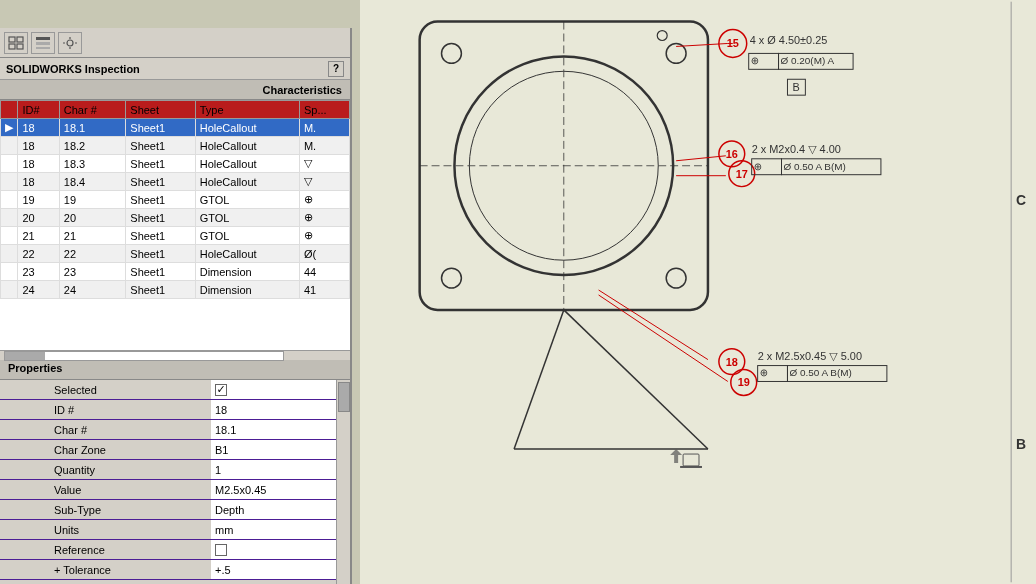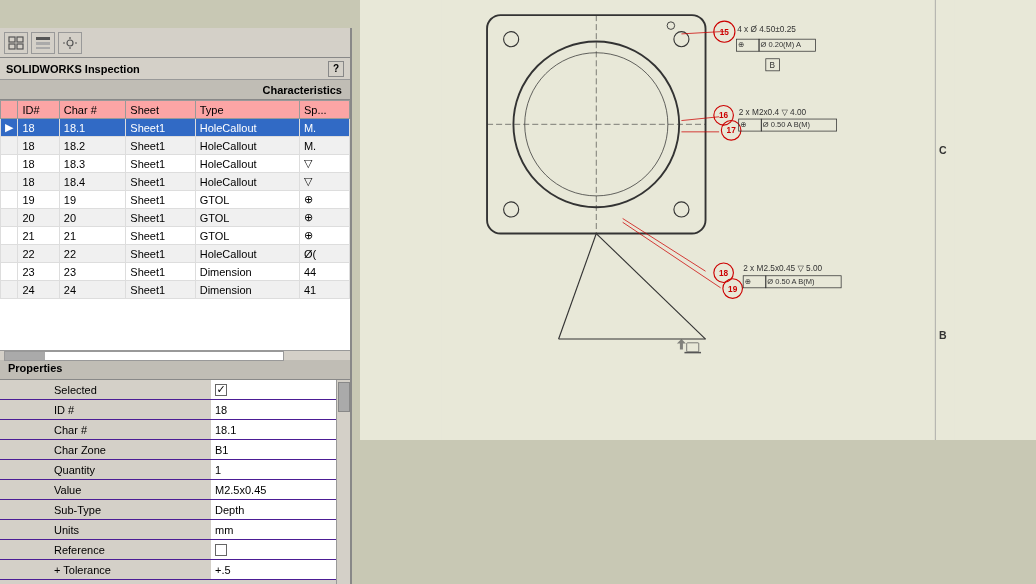--- a/index.html
+++ b/index.html
@@ -14,21 +14,21 @@
 
     
     #title-bar { background: #d4d0c8; border-bottom: 1px solid #999; display: flex; align-items: center; justify-content: space-between; padding: 2px 6px; height: 22px; }
     #title-text { font-size: 11px; font-weight: bold; color: #000; }
     #help-btn { width: 16px; height: 16px; border: 1px solid #888; background: #d4d0c8; display: flex; align-items: center; justify-content: center; cursor: pointer; font-size: 10px; font-weight: bold; }
     #char-header { background: #c0bdb5; padding: 2px 8px; font-weight: bold; font-size: 11px; border-bottom: 1px solid #888; height: 20px; display: flex; align-items: center; justify-content: flex-end; }
 
     
     #char-table-container { height: 250px; overflow-y: auto; overflow-x: auto; background: #fff; }
     table { border-collapse: collapse; width: 100%; font-size: 11px; }
-    table th { background: #fca5a5; border: 1px solid #999; padding: 0 4px; text-align: left; font-weight: normal; white-space: nowrap; cursor: pointer; height: 18px; }
+    table th { background: #b91c1c; border: 1px solid #999; padding: 0 4px; text-align: left; font-weight: normal; white-space: nowrap; cursor: pointer; height: 18px; }
     table td { border: 1px solid #ddd; padding: 1px 4px; white-space: nowrap; height: 18px; }
     table tr:nth-child(even) { background: #f0f0f0; }
     table tr:nth-child(odd) { background: #fff; }
     table tr.selected-row { background: #316ac5 !important; color: white; }
 
     
     #table-scrollbar { height: 10px; background: #d4d0c8; border-top: 1px solid #999; display: flex; align-items: center; }
     .h-scrollbar { width: 280px; height: 10px; background: #fff; border: 1px solid #999; position: relative; margin-left: 4px; }
     .h-scrollbar-thumb { width: 40px; height: 8px; background: #aaa; position: absolute; top: 0; left: 0; }
     #props-header { background: #c0bdb5; padding: 2px 8px; font-weight: bold; font-size: 11px; border-bottom: 1px solid #888; height: 20px; display: flex; align-items: flex-start; }
@@ -36,21 +36,21 @@
     .prop-label { width: 163px; padding: 0 6px; background: #d4d0c8; color: #000; font-size: 11px; height: 100%; display: flex; align-items: center; flex-shrink: 0; }
     .prop-value { flex: 1; padding: 0 4px; background: #fff; height: 100%; display: flex; align-items: center; font-size: 11px; }
     .prop-row.key-row .prop-label { background: #316ac5; color: white; }
     .prop-row.key-row .prop-value { background: #d4d0c8; display: flex; align-items: center; justify-content: center; }
     .checkbox { width: 12px; height: 12px; border: 1px solid #666; background: #fff; display: inline-flex; align-items: center; justify-content: center; font-size: 10px; }
     .checkmark { color: #000; font-size: 11px; }
     #vert-scrollbar { width: 14px; background: #d4d0c8; border-left: 1px solid #999; display: flex; flex-direction: column; align-items: center; }
     #vert-thumb { width: 12px; height: 30px; background: #aaa; border: 1px solid #888; margin-top: 2px; }
 
     
-    #right-panel { flex: 1; height: 440px; background: #e8e8d8; position: relative; overflow: hidden; margin-left: 8px; }
+    #right-panel { flex: 1; height: 584px; background: #e8e8d8; position: relative; overflow: hidden; margin-left: 8px; }
 
     
     #drawing-svg { position: absolute; top: 0; left: 0; width: 100%; height: 100%; }
 
     
     #props-with-scroll { display: flex; flex: 1; overflow: hidden; }
     #props-content { flex: 1; overflow-y: auto; }
   </style>
 </head>
 <body>

